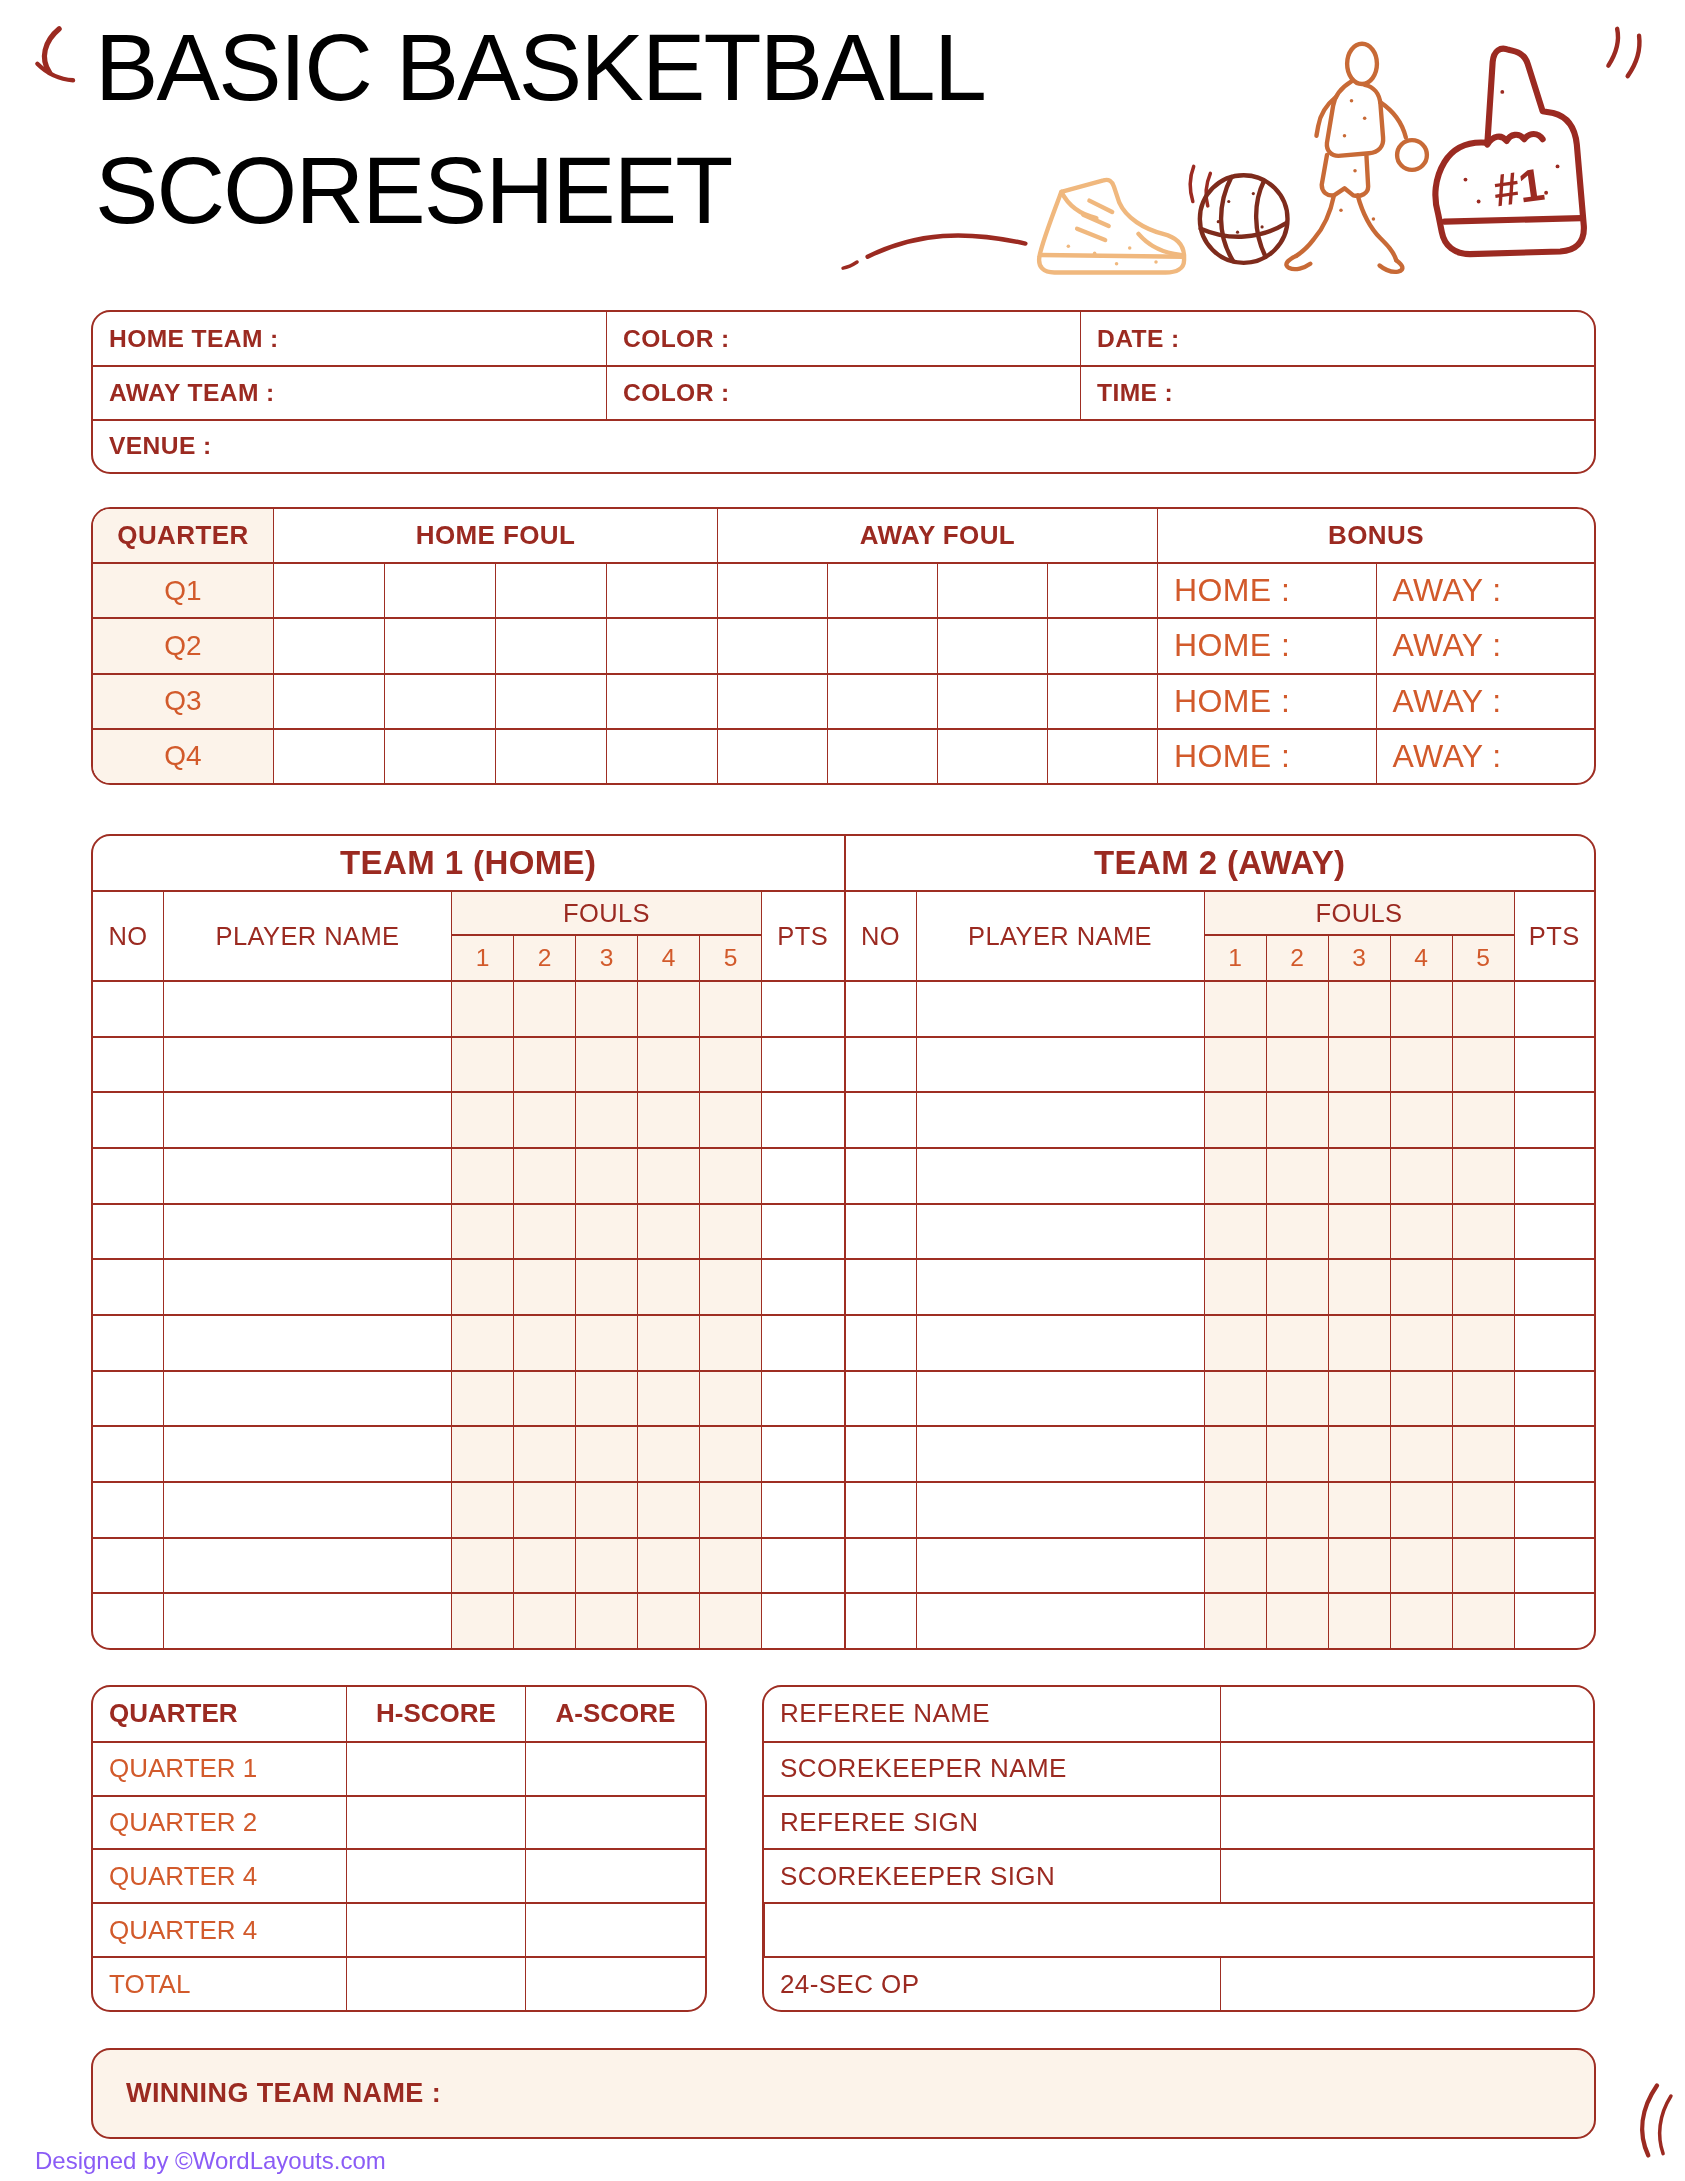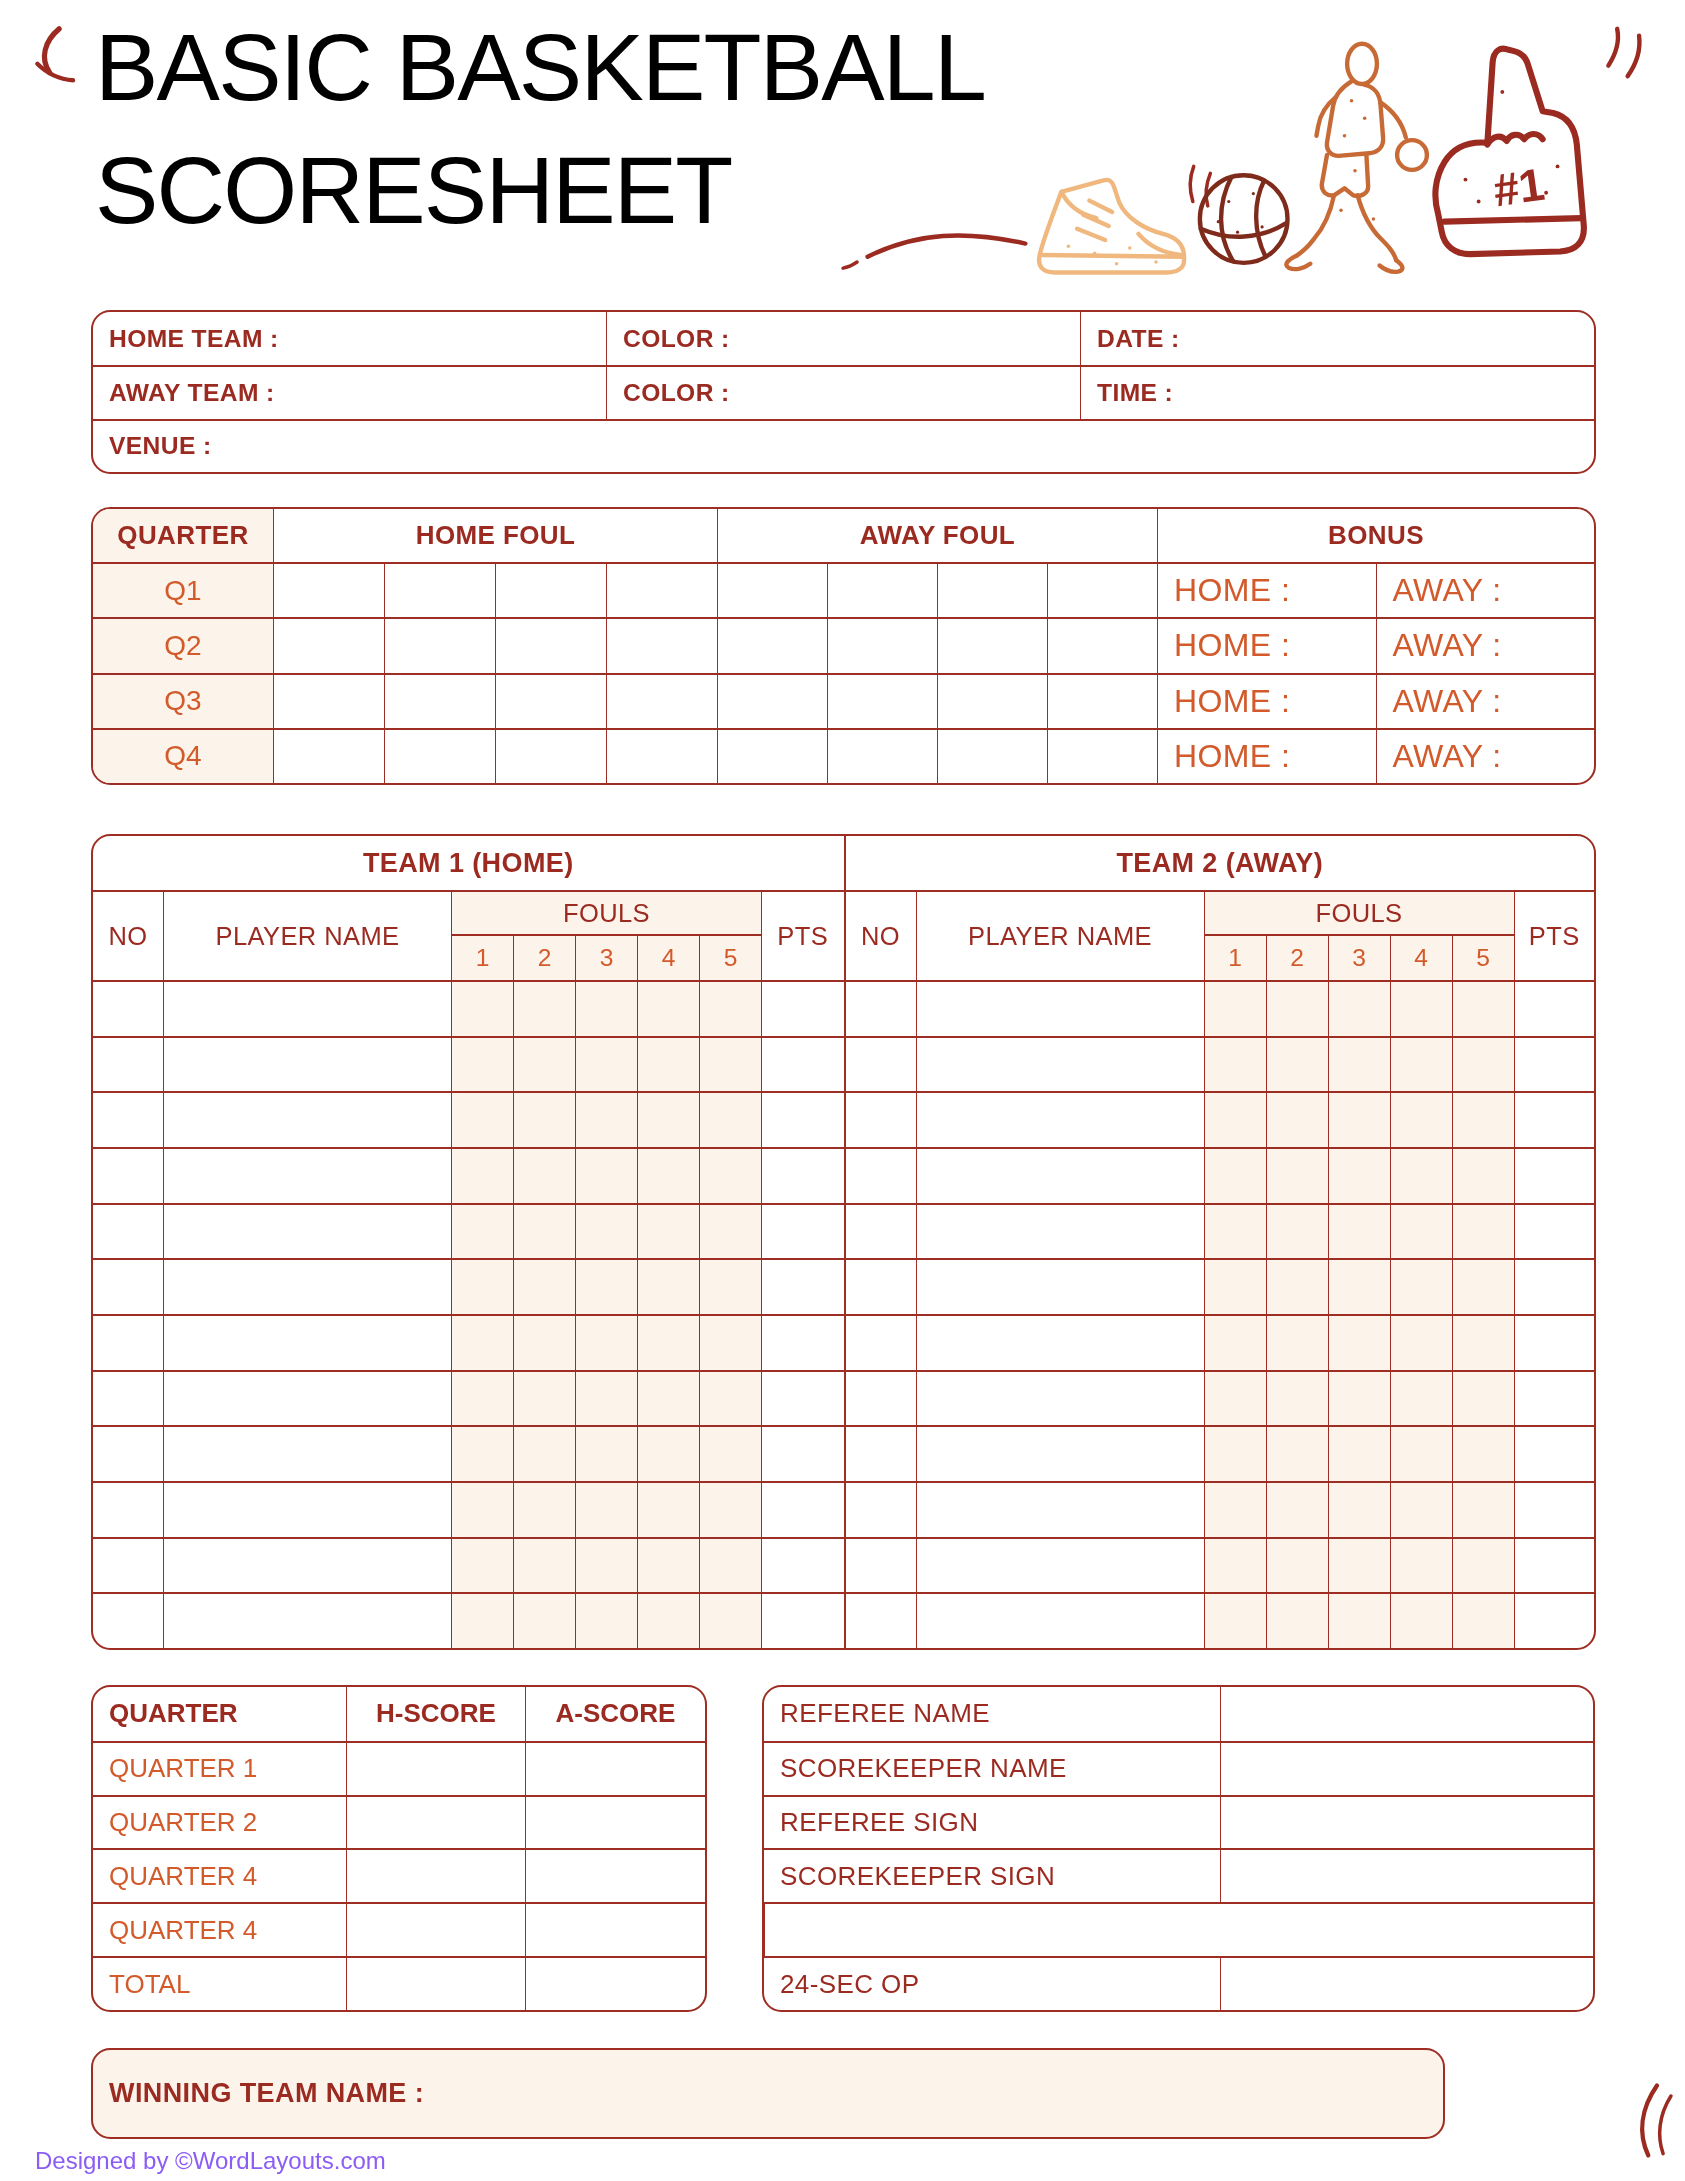--- a/index.html
+++ b/index.html
@@ -28,32 +28,32 @@
     grid-template-columns:180px repeat(4,111px) repeat(4,110px) 1fr 1fr;
     grid-template-rows:53px repeat(4,1fr);}
   #fouls-table .hdr{font-size:26px;font-weight:700;letter-spacing:0.4px;}
   #fouls-table .qcell{font-size:28px;font-weight:500;}
   #fouls-table .bonus-label{font-size:32px;font-weight:500;letter-spacing:0.4px;}
 
   #roster-table{left:91px;top:834px;width:1505px;height:816px;display:grid;grid-template-columns:1fr 1fr;}
   .half{display:grid;grid-template-columns:70px 288px repeat(5,62px) 1fr;
     grid-template-rows:56px 44px 44px repeat(12,1fr);}
   .half.right{border-left:2.6px solid #9E2E23;}
-  .half .team-title{font-size:27px;font-weight:700;letter-spacing:0.4px;}
+  .half .team-title{font-size:33px;font-weight:700;letter-spacing:0.4px;}
   .half .colhdr{font-size:25.5px;font-weight:500;letter-spacing:0.4px;}
   .half .fnum{font-size:24.6px;font-weight:500;}
 
   #score-table{left:91px;top:1685px;width:616px;height:327px;display:grid;grid-template-rows:repeat(6,1fr);}
   .score-row{display:grid;grid-template-columns:253px 179px 1fr;}
   .score-row .cell{font-size:26px;}
   #officials-table{left:762px;top:1685px;width:833px;height:327px;display:grid;grid-template-rows:repeat(6,1fr);}
   .off-row{display:grid;grid-template-columns:456px 1fr;}
   .off-row .cell{font-size:26px;font-weight:500;letter-spacing:0.4px;}
 
-  #winning-box{left:91px;top:2048px;width:1354px;height:91px;background:#FCF3EA;display:flex;align-items:center;padding-left:16px;box-sizing:border-box;position:absolute;border:2.6px solid #9E2E23;border-radius:19.3px;}
+  #winning-box{left:91px;top:2048px;width:1505px;height:91px;background:#FCF3EA;display:flex;align-items:center;padding-left:33px;box-sizing:border-box;position:absolute;border:2.6px solid #9E2E23;border-radius:19.3px;}
   #winning-box .lbl{font-size:27px;font-weight:700;color:#9B2A21;letter-spacing:0.4px;}
 
   #footer-credit{left:35px;top:2147px;font-size:24px;color:#8b5cf6;}
 
   svg{display:block;}
 </style>
 </head>
 <body>
 
 <div id="page-title" class="abs"><span>BASIC BASKETBALL</span><br><span>SCORESHEET</span></div>

